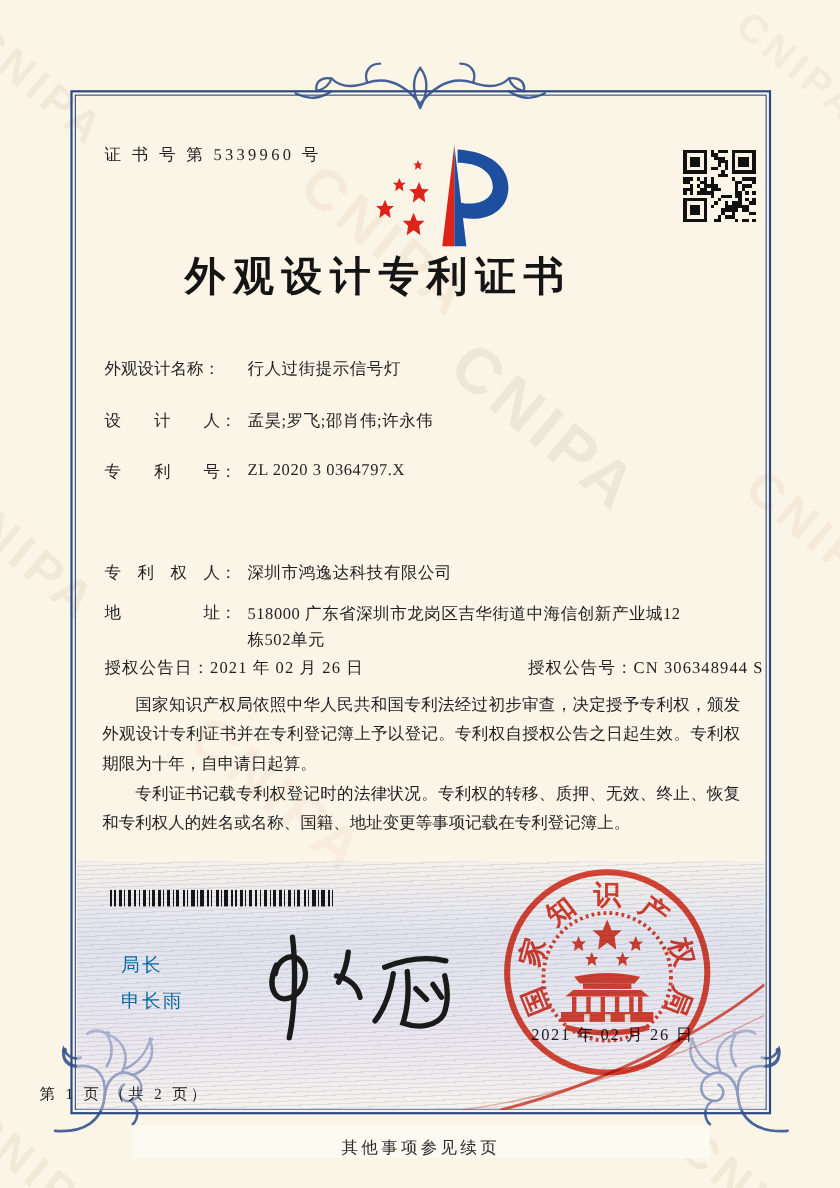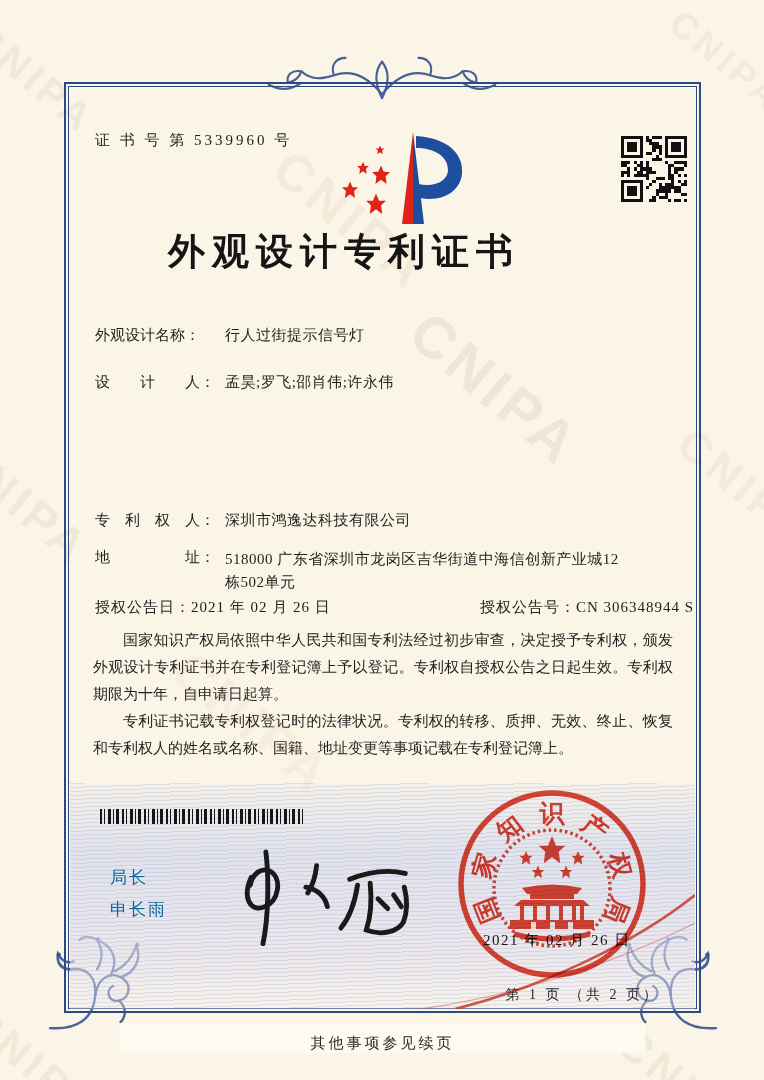--- a/index.html
+++ b/index.html
@@ -57,22 +57,22 @@
       #161616 16px 19px,transparent 19px 22px);
   }
   .signer{position:absolute;left:110px;font-size:17px;letter-spacing:2px;
     font-family:"Liberation Sans","DejaVu Sans",sans-serif;color:#0369a1;}
   #signature{position:absolute;left:222px;top:838px;}
   #seal{position:absolute;left:452px;top:788px;mix-blend-mode:multiply;}
   .seal-date{
     position:absolute;left:483px;top:931px;font-size:15px;letter-spacing:1.5px;
     color:#222;mix-blend-mode:multiply;
   }
-  .page-num{position:absolute;left:0;top:986px;width:660px;text-align:right;
-    font-size:14px;letter-spacing:3px;}
+  .page-num{position:absolute;left:0;top:986px;width:660px;text-align:left;
+    font-size:14px;letter-spacing:3px;padding-left:36px;}
   .cont-strip{
     position:absolute;left:120px;top:1023px;width:525px;height:30px;
     background:#fdfaf1;display:flex;align-items:flex-end;justify-content:center;
     font-size:15px;letter-spacing:3px;color:#2a2a2a;
   }
 </style>
 </head>
 <body>
 
 <div id="page">
@@ -288,20 +288,23 @@
     </svg>
 
   <div class="title">外观设计专利证书</div>
 
   <div class="frow" style="top:326px">
     <span class="lbl">外观设计名称：</span><span class="val">行人过街提示信号灯</span>
   </div>
   <div class="frow" style="top:373px">
     <span class="lbl">设　　计　　人：</span><span class="val">孟昊;罗飞;邵肖伟;许永伟</span>
   </div>
+  <div class="frow" style="top:420px">
+    <span class="lbl">专　　利　　号：</span><span class="val">ZL 2020 3 0364797.X</span>
+  </div>
   <div class="frow" style="top:511px">
     <span class="lbl">专　利　权　人：</span><span class="val">深圳市鸿逸达科技有限公司</span>
   </div>
   <div class="frow" style="top:548px">
     <span class="lbl">地　　　　　址：</span><span class="val wrap">518000 广东省深圳市龙岗区吉华街道中海信创新产业城12栋502单元</span>
   </div>
   <div class="frow" style="top:598px;letter-spacing:1px">
     <span>授权公告日：</span><span>2021 年 02 月 26 日</span>
     <span class="grant2" style="position:absolute"><span>授权公告号：</span><span>CN 306348944 S</span></span>
   </div>

